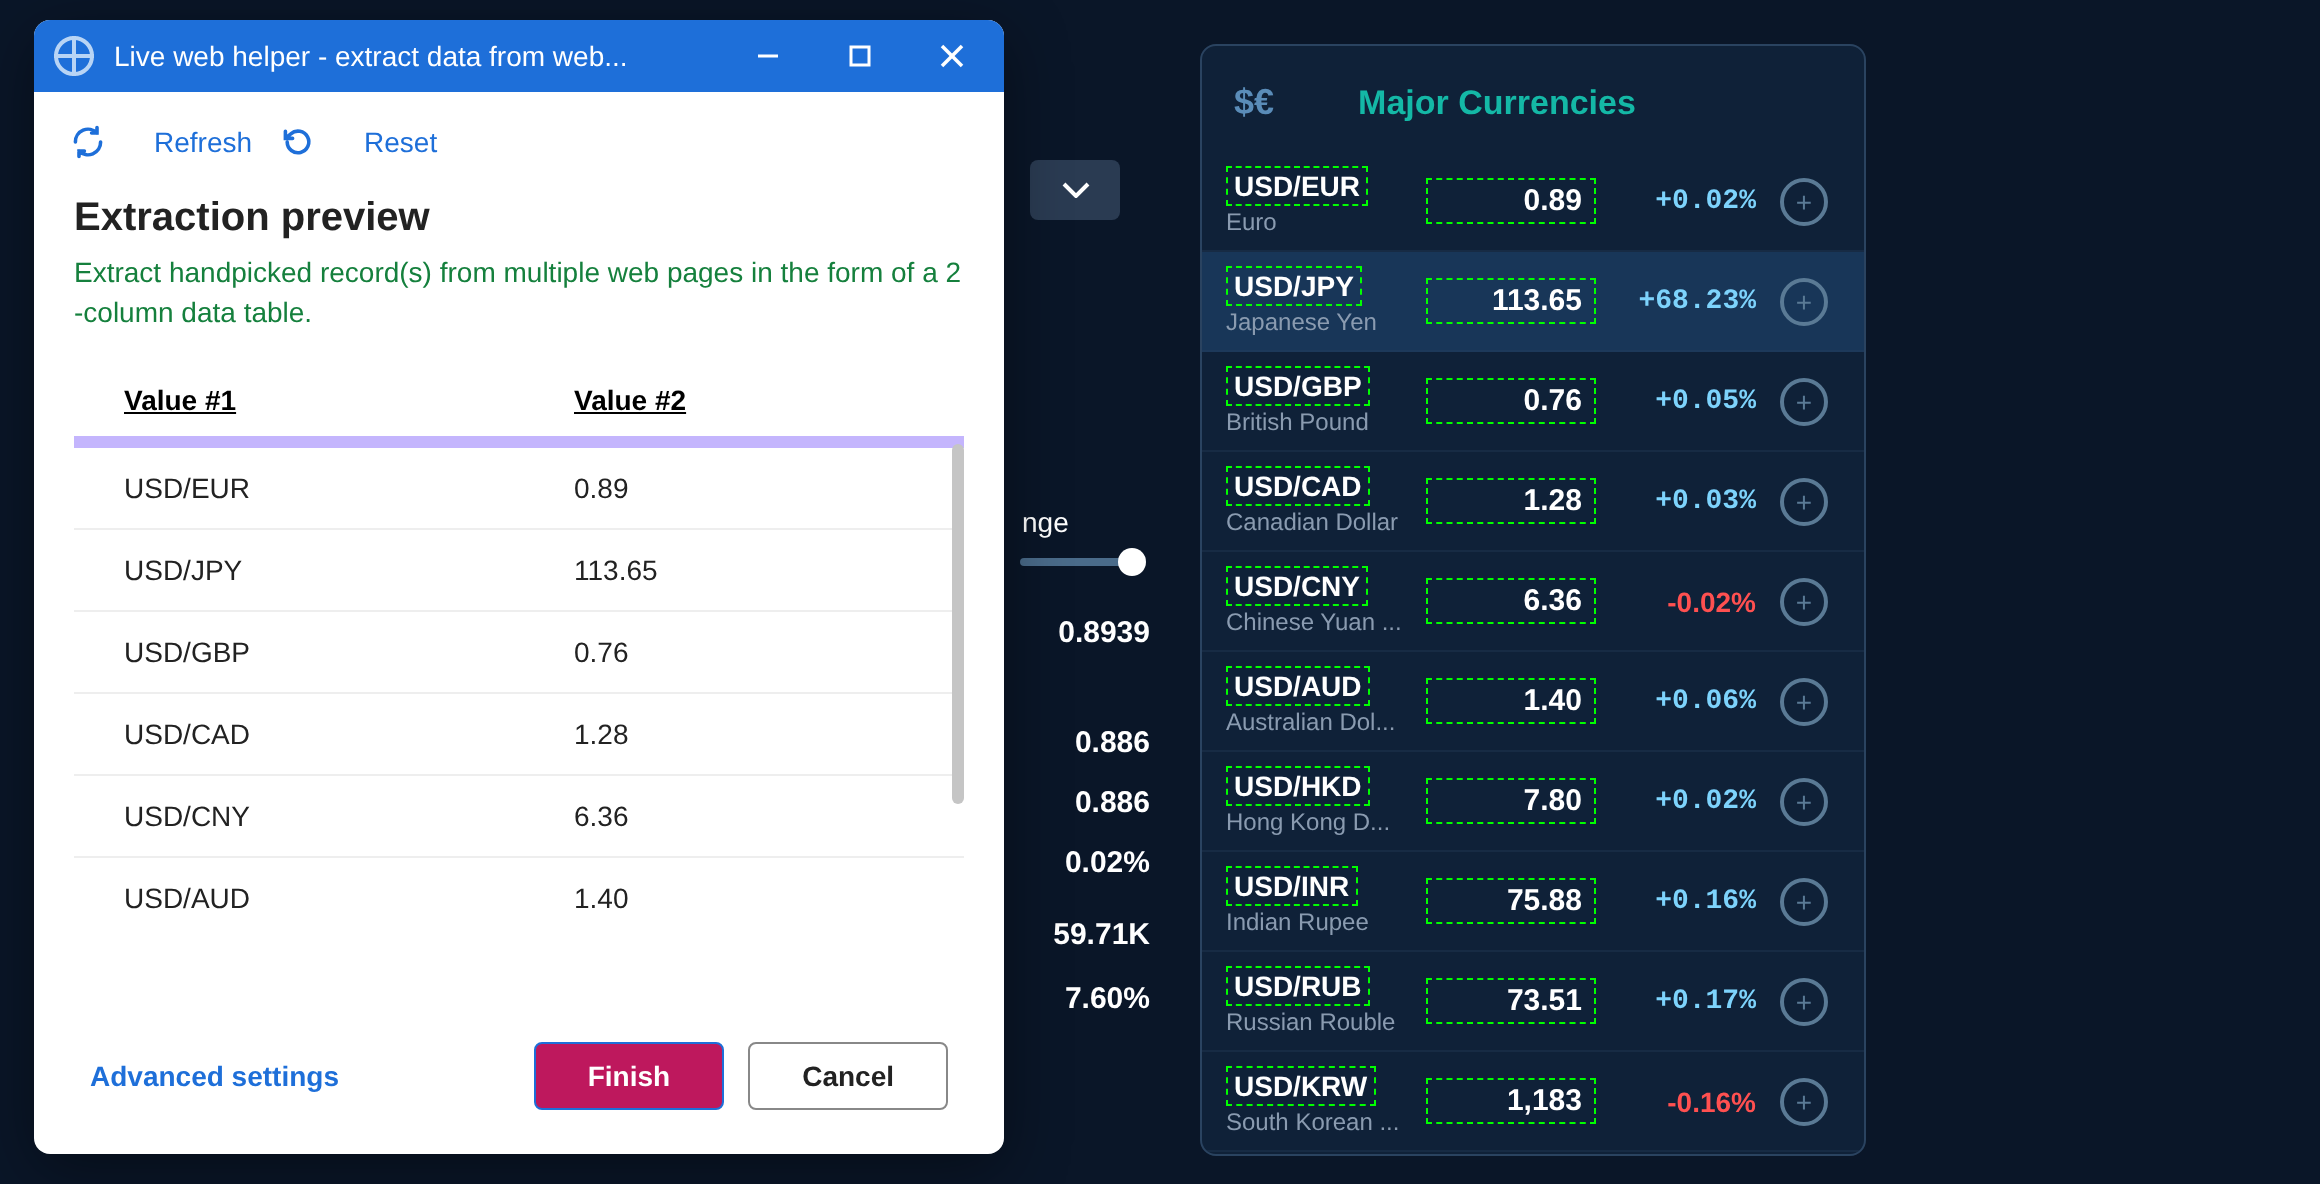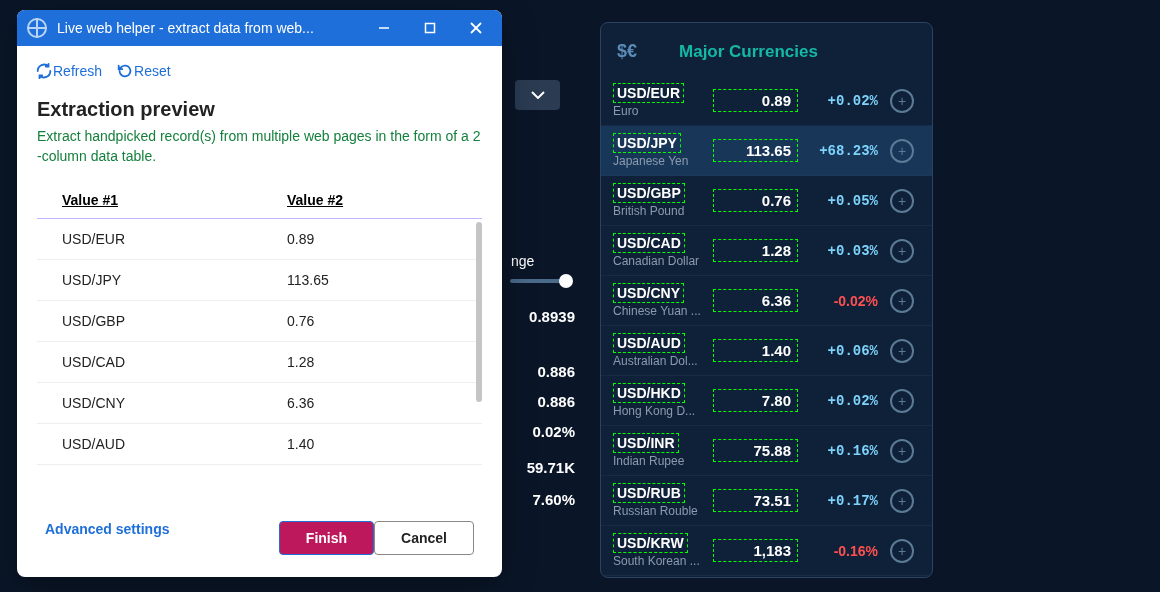--- a/index.html
+++ b/index.html
@@ -232,21 +232,21 @@
     .win-btn svg { stroke: #fff; }
     
     .toolbar {
       display: flex;
       gap: 14px;
       padding: 16px 18px 10px;
     }
     .toolbar-btn {
       display: flex;
       align-items: center;
-      gap: 0;
+      gap: 24px;
       color: #1e6fd9;
       font-size: 14px;
       cursor: pointer;
     }
     .refresh-icon, .reset-icon {
       width: 18px;
       height: 18px;
     }
     
     .content {
@@ -271,21 +271,21 @@
       position: relative;
       height: 282px;
       overflow: hidden;
     }
     .table {
       width: 100%;
     }
     .table-header {
       display: flex;
       padding: 6px 25px 10px;
-      border-bottom: 1px solid #c4b5fd;
+      border-bottom: 6px solid #c4b5fd;
     }
     .th {
       font-size: 14px;
       font-weight: 700;
       text-decoration: underline;
       color: #000;
     }
     .th1 { width: 225px; }
     .th2 { flex: 1; }
     .table-row {
@@ -304,21 +304,23 @@
       right: 0;
       top: 36px;
       width: 6px;
       height: 180px;
       background: #c5c5c5;
       border-radius: 3px;
     }
     
     .footer {
       display: flex;
+      align-items: center;
       padding: 18px 28px 22px;
+      gap: 12px;
     }
     .adv-link {
       color: #1e6fd9;
       font-size: 14px;
       font-weight: 600;
       cursor: pointer;
       flex: 1;
     }
     .btn {
       padding: 8px 26px;

